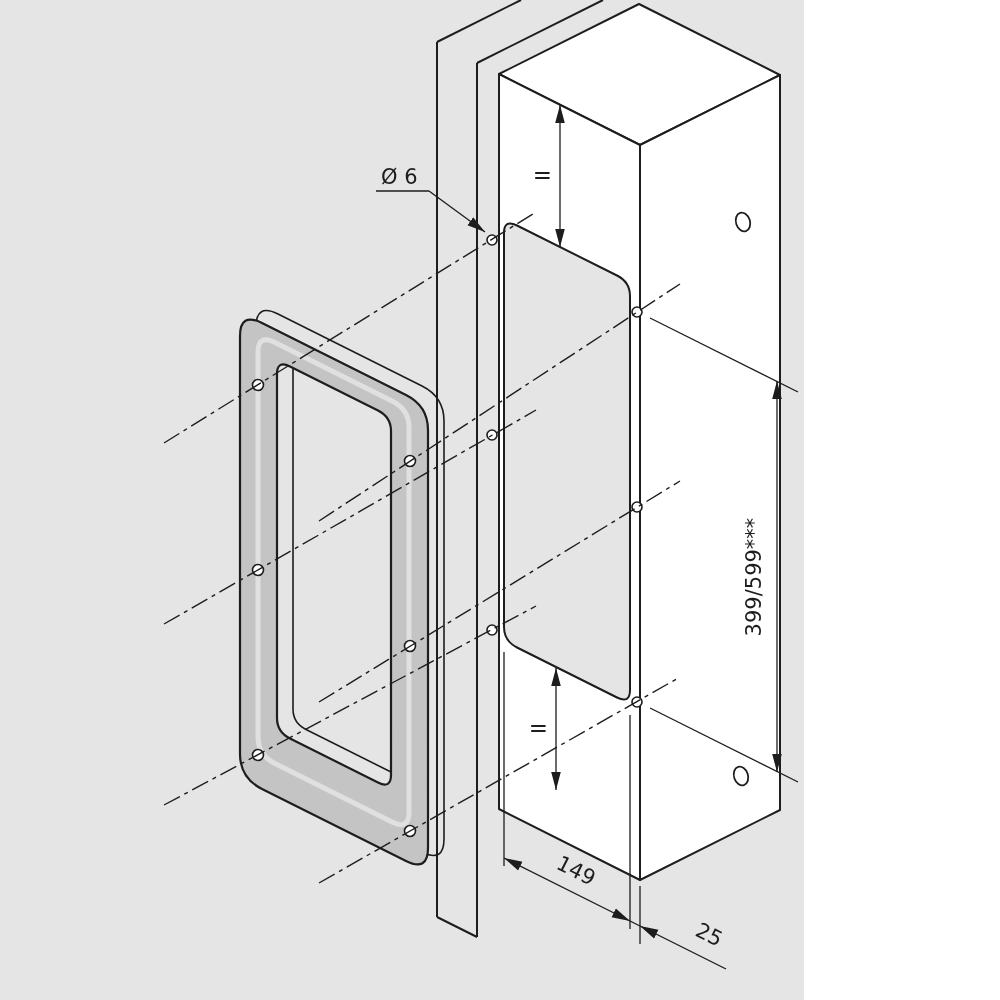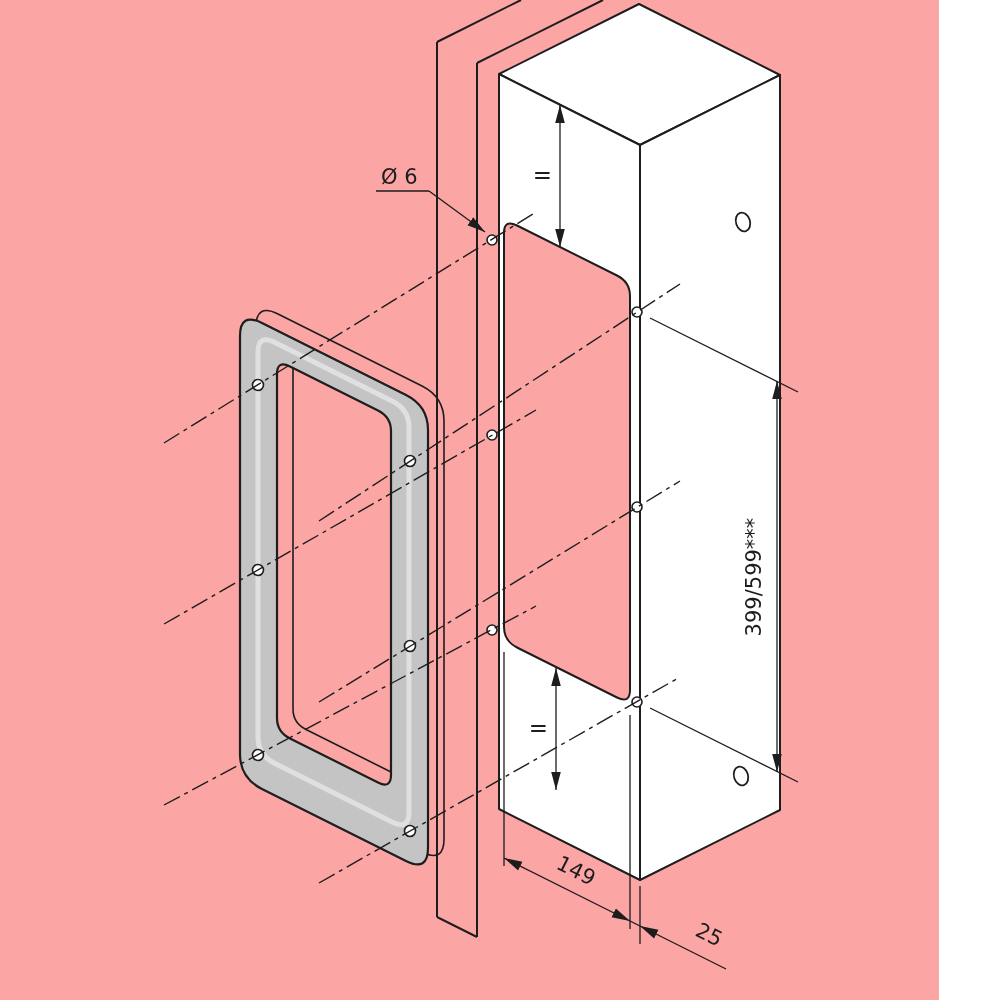--- a/index.html
+++ b/index.html
@@ -1,16 +1,16 @@
 <!DOCTYPE html>
 <html><head>
 <meta charset="utf-8">
 <style>
   html,body{margin:0;padding:0;background:#ffffff;}
-  .stage{width:939px;height:1000px;position:relative;background:#fca5a5;overflow:hidden;}
+  .stage{width:804px;height:1000px;position:relative;background:#e5e5e5;overflow:hidden;}
   svg{display:block;}
   text{font-family:"DejaVu Sans","Liberation Sans",sans-serif;fill:#1d1d1d;}
   .dimtext{font-size:21px;}
   .eqtext{font-size:23px;}
   path,line,circle,ellipse{vector-effect:none;}
 </style>
 </head>
 <body>
 
 <div class="stage">

